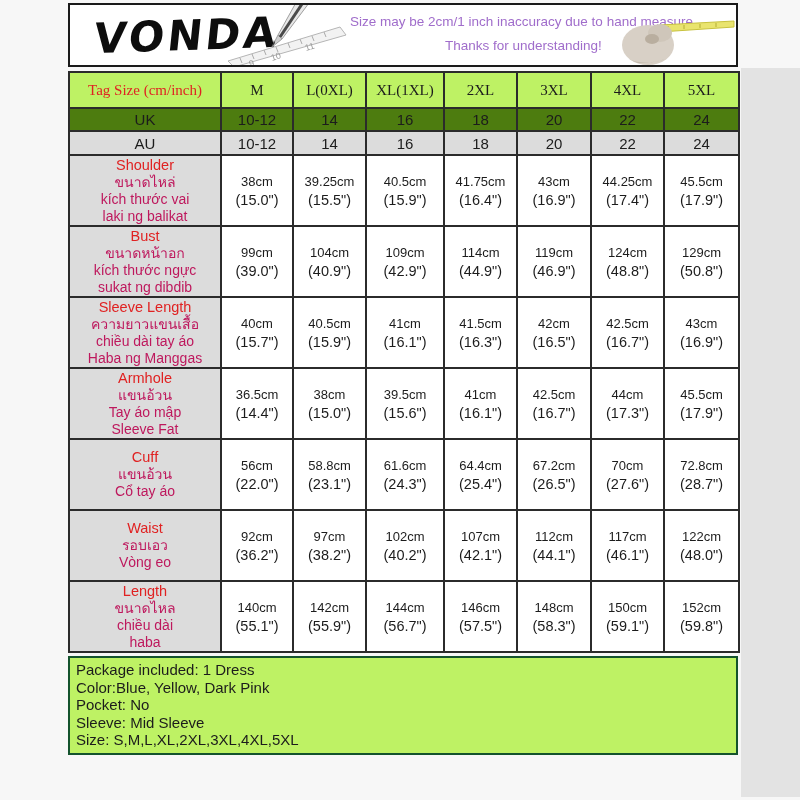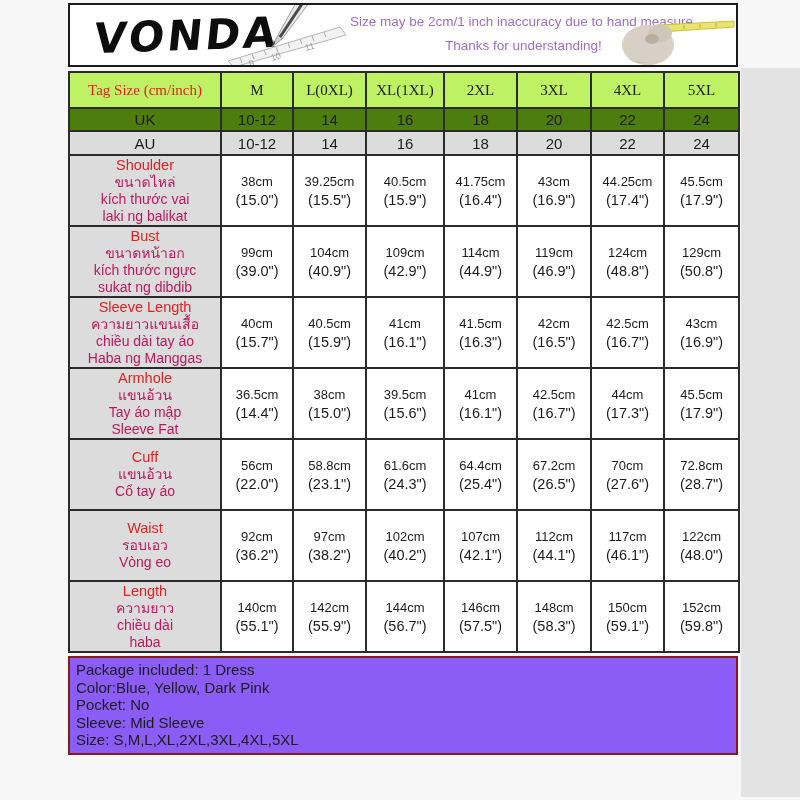--- a/index.html
+++ b/index.html
@@ -43,22 +43,22 @@
   tr.mrow td.label-cell{background:#dcdcdc;}
   td.label-cell{font-size:14.5px;}
   .red-label{color:#e02222;}
   .mname{color:#e02222;font-size:14.5px;line-height:17px;}
   .mtrans{font-size:14px;line-height:17px;color:#be185d;}
   .cm-line{font-size:13px;line-height:19px;}
   .inch-line{font-size:14.5px;line-height:19px;}
 
   
   .footer-box{
-    box-sizing:border-box;width:670px;margin-top:3px;background:#8b5cf6;
-    border:2px solid #7f1d1d;padding:3px 6px 4px 6px;
+    box-sizing:border-box;width:670px;margin-top:3px;background:#bef264;
+    border:2px solid #14532d;padding:3px 6px 4px 6px;
   }
   .footer-line{font-size:15px;line-height:17.6px;white-space:nowrap;}
 </style>
 </head>
 <body>
 
 <div class="right-strip"></div>
 
 <div class="content">
 
@@ -364,21 +364,21 @@
             <div class="inch-line">(46.1")</div>
           </td>
           <td>
             <div class="cm-line">122cm</div>
             <div class="inch-line">(48.0")</div>
           </td>
         </tr>
         <tr class="mrow">
           <td class="label-cell">
             <div class="mname">Length</div>
-            <div class="mtrans">ความยาว</div>
+            <div class="mtrans">ขนาดไหล</div>
             <div class="mtrans">chiều dài</div>
             <div class="mtrans">haba</div>
           </td>
           <td>
             <div class="cm-line">140cm</div>
             <div class="inch-line">(55.1")</div>
           </td>
           <td>
             <div class="cm-line">142cm</div>
             <div class="inch-line">(55.9")</div>

